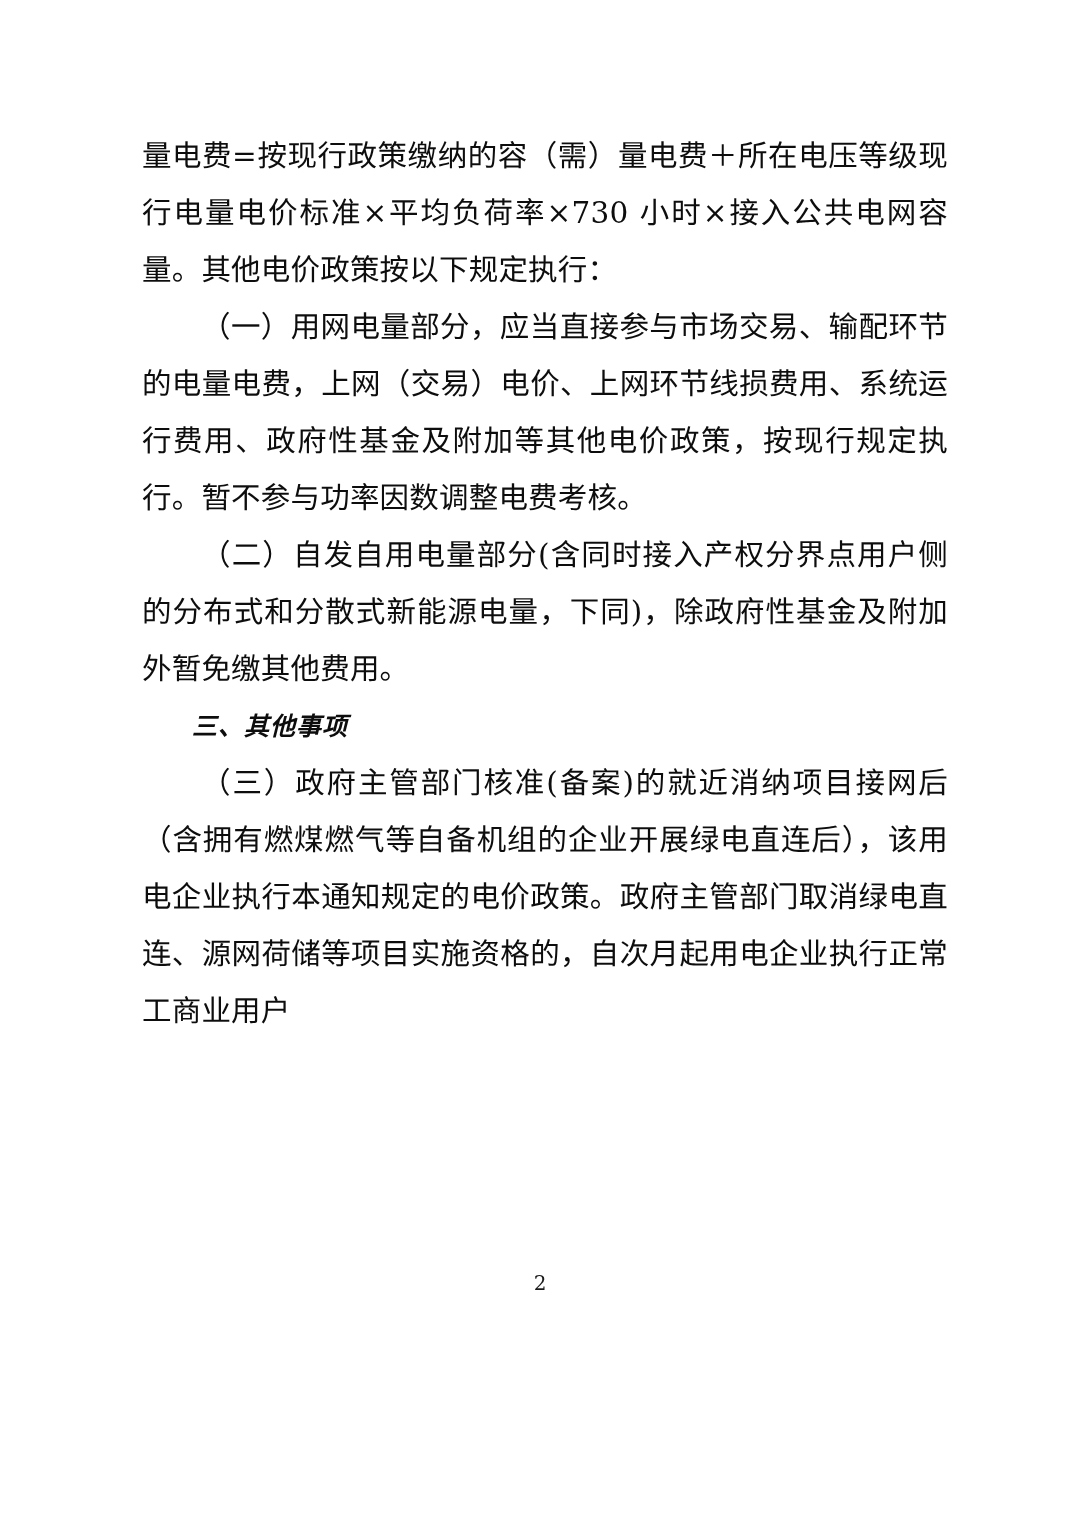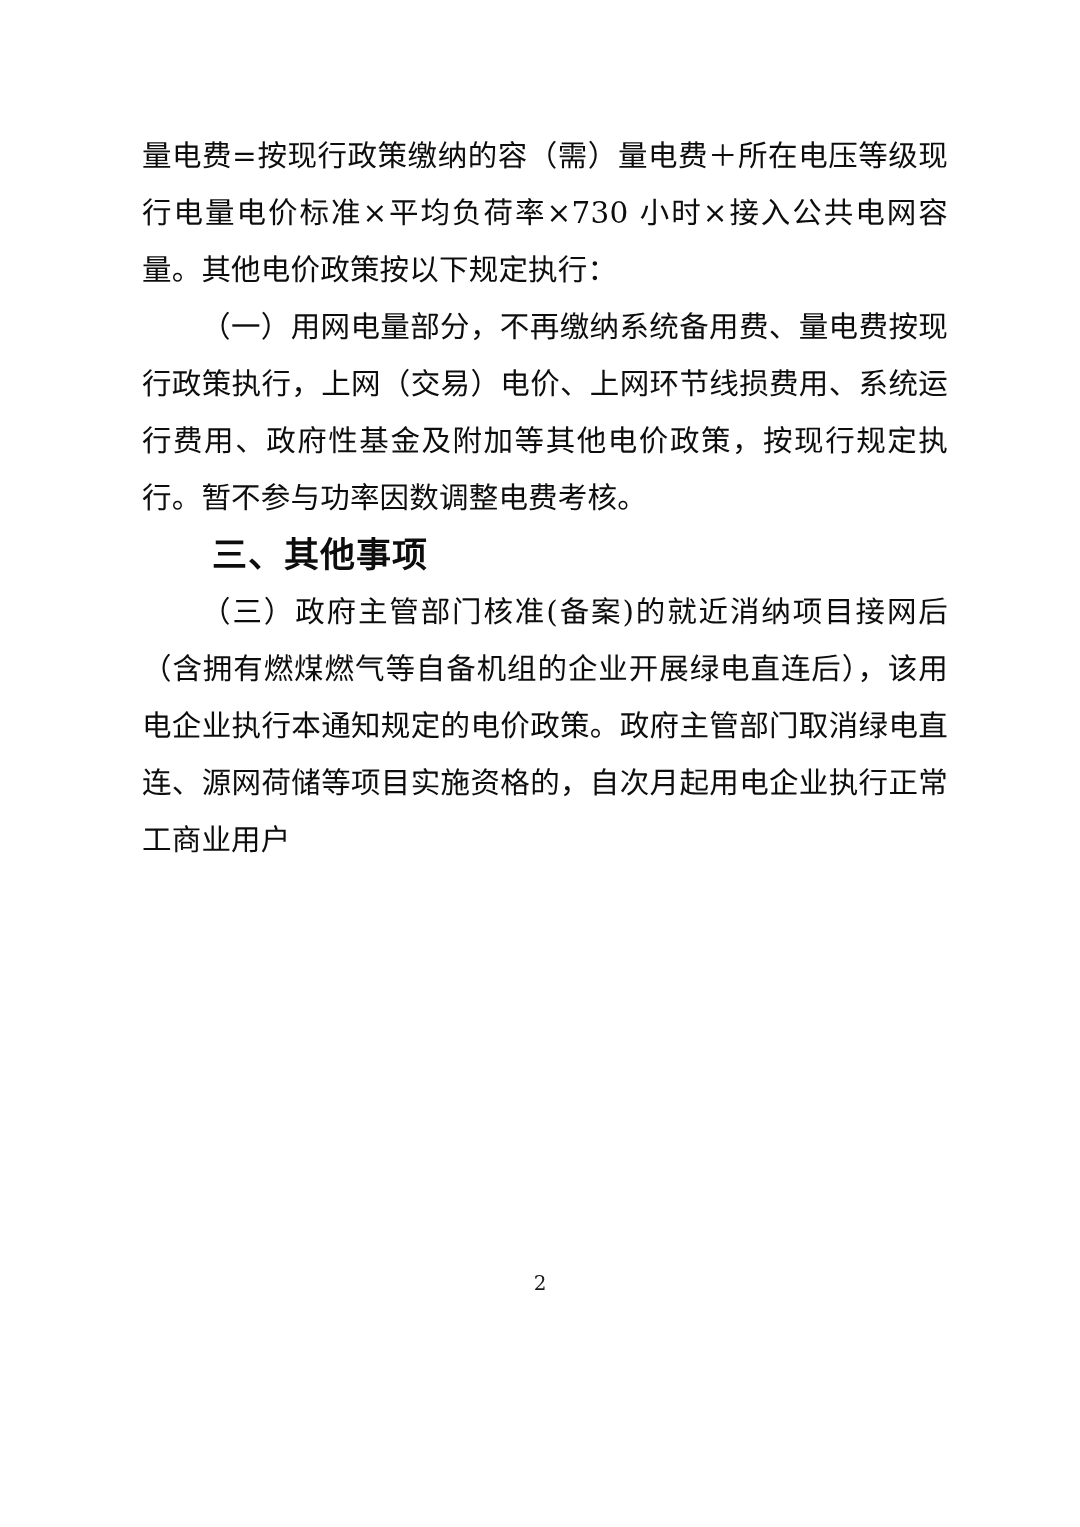--- a/index.html
+++ b/index.html
@@ -30,26 +30,27 @@
     text-align: justify;
     text-justify: inter-ideograph;
     letter-spacing: 0.2px;
     font-family: "DejaVu Serif", "Liberation Serif", serif;
   }
   p.indent {
     text-indent: 2em;
   }
   h2.section {
     margin: 0;
-    font-size: 35px;
+    font-size: 25px;
     line-height: 57px;
     text-indent: 2em;
     font-weight: bold;
     font-family: "DejaVu Sans", "Liberation Sans", sans-serif;
     letter-spacing: 1px;
+    font-style: italic;
   }
   .page-number {
     position: absolute;
     left: 0;
     right: 0;
     bottom: 92px;
     text-align: center;
     font-size: 20px;
     font-family: "DejaVu Serif", "Liberation Serif", serif;
     color: #1a1a1a;
@@ -57,22 +58,23 @@
 </style>
 </head>
 <body>
 
 <div class="page">
 
   <div class="content">
 
     <p class="para">量电费=按现行政策缴纳的容（需）量电费＋所在电压等级现行电量电价标准×平均负荷率×730 小时×接入公共电网容量。其他电价政策按以下规定执行：</p>
 
-    <p class="para indent">（一）用网电量部分，不再缴纳系统备用费、量电费按现行政策执行，上网（交易）电价、上网环节线损费用、系统运行费用、政府性基金及附加等其他电价政策，按现行规定执行。暂不参与功率因数调整电费考核。</p>
+    <p class="para indent">（一）用网电量部分，应当直接参与市场交易、输配环节的电量电费，上网（交易）电价、上网环节线损费用、系统运行费用、政府性基金及附加等其他电价政策，按现行规定执行。暂不参与功率因数调整电费考核。</p>
 
+    <p class="para indent">（二）自发自用电量部分(含同时接入产权分界点用户侧的分布式和分散式新能源电量，下同)，除政府性基金及附加外暂免缴其他费用。</p>
 
     <h2 class="section">三、其他事项</h2>
 
 
 
     <p class="para indent">（三）政府主管部门核准(备案)的就近消纳项目接网后（含拥有燃煤燃气等自备机组的企业开展绿电直连后），该用电企业执行本通知规定的电价政策。政府主管部门取消绿电直连、源网荷储等项目实施资格的，自次月起用电企业执行正常工商业用户</p>
 
   </div>
 
   <div class="page-number">2</div>

